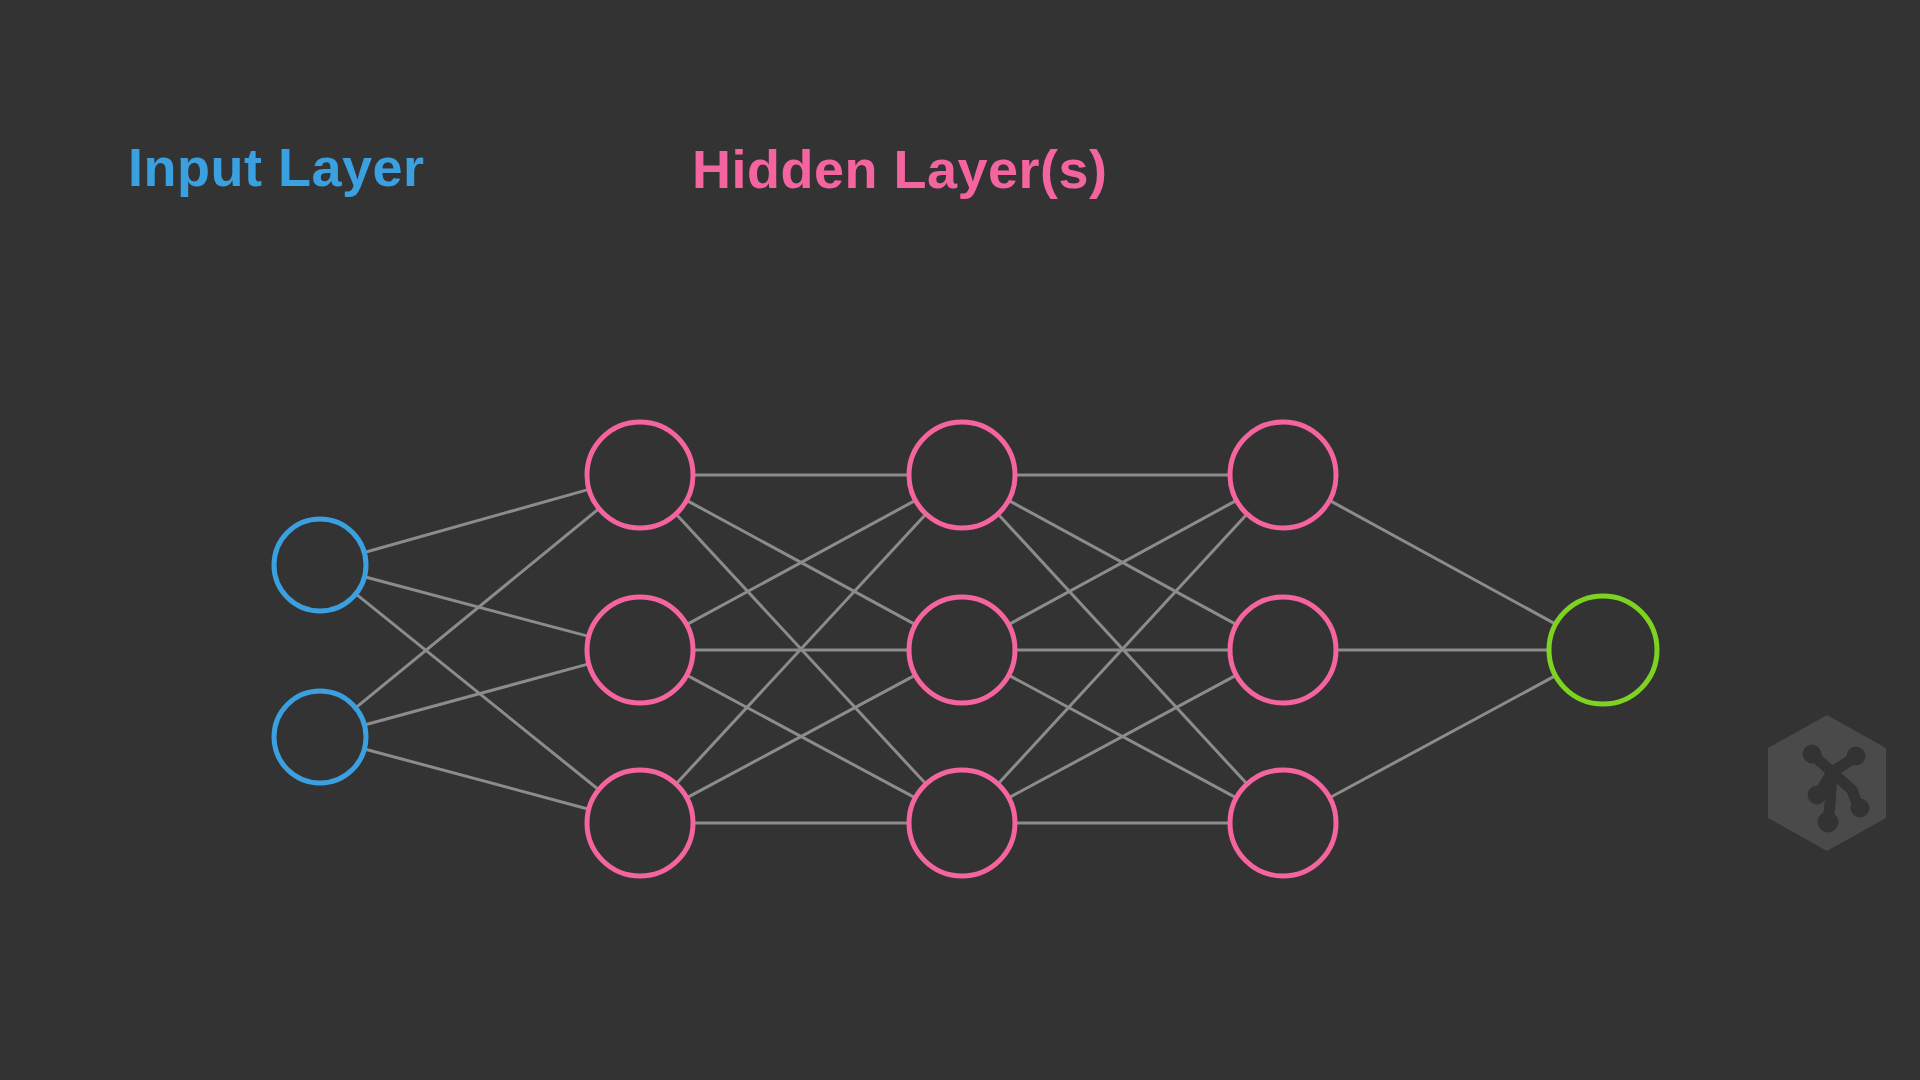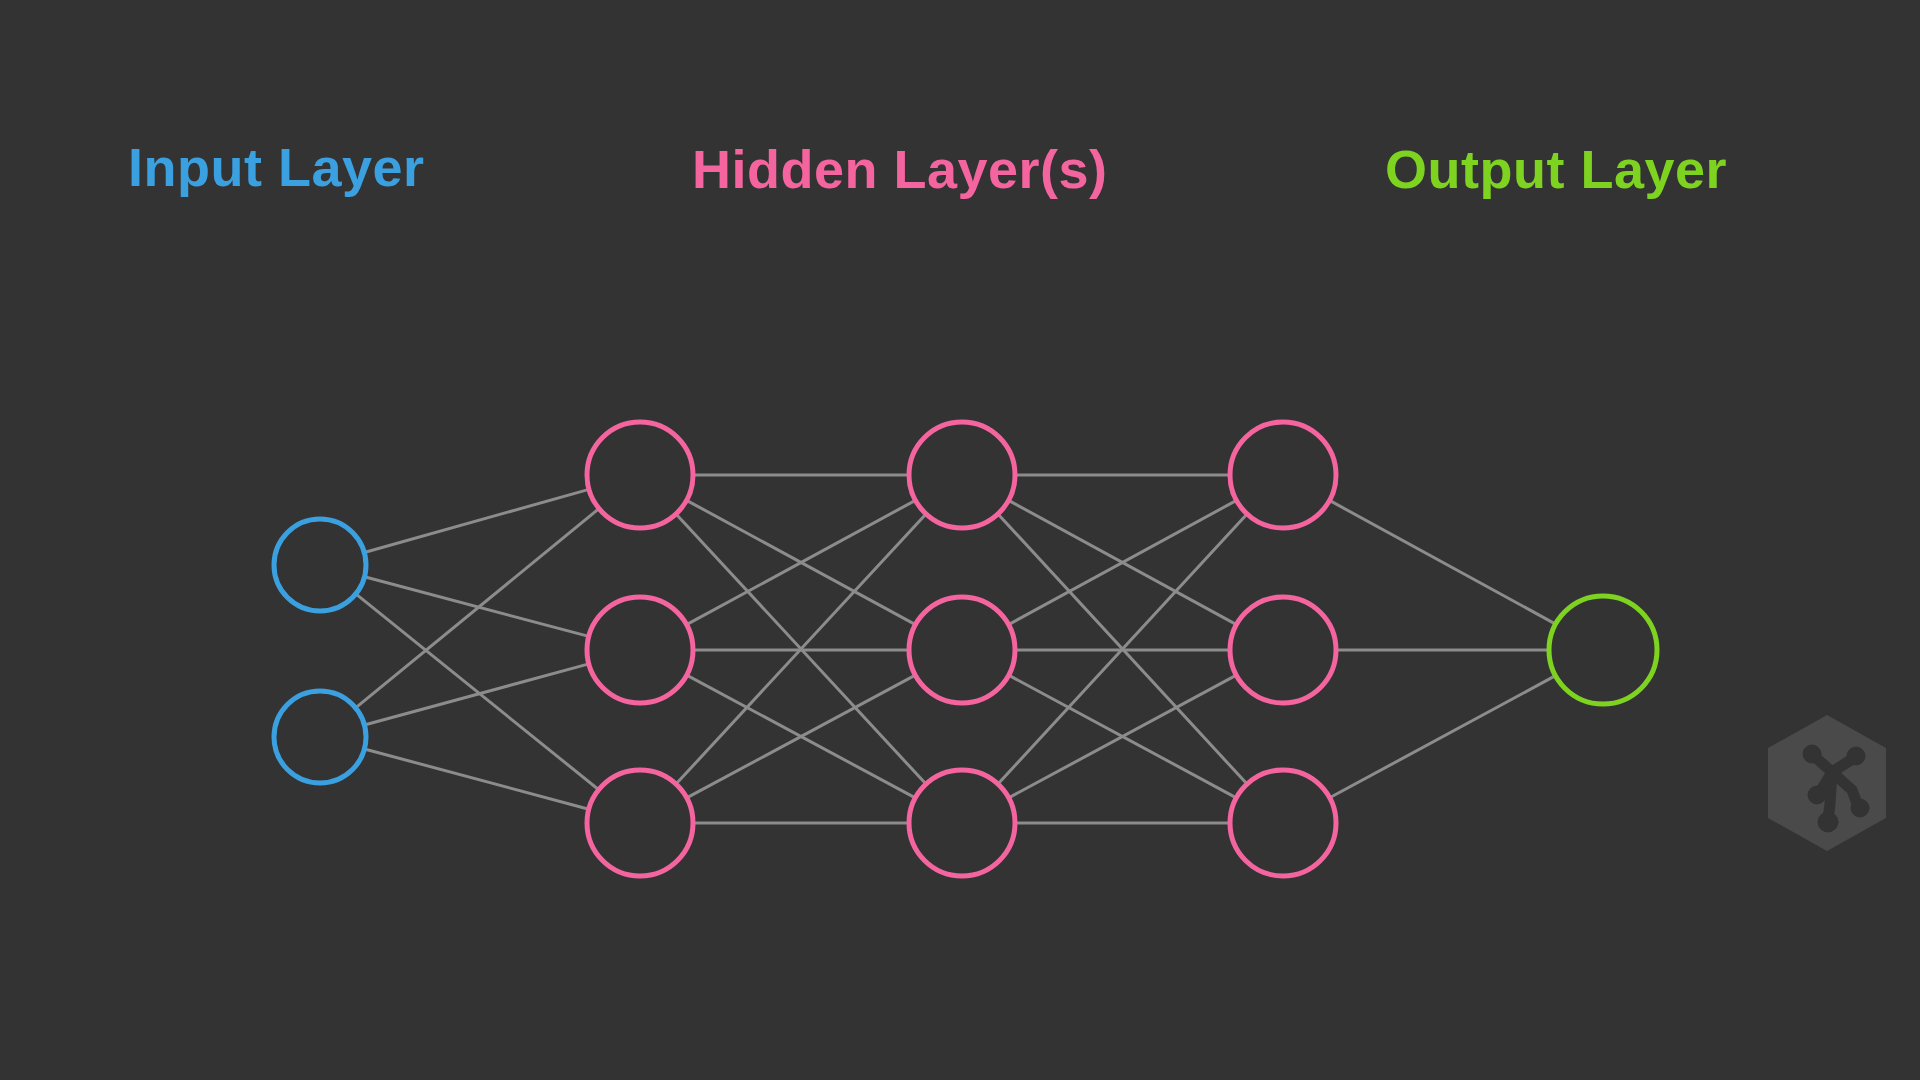--- a/index.html
+++ b/index.html
@@ -103,21 +103,20 @@
         <circle cx="1283" cy="475" r="53" fill="none" stroke="#f4649f" stroke-width="5"></circle>
         <circle cx="1283" cy="650" r="53" fill="none" stroke="#f4649f" stroke-width="5"></circle>
         <circle cx="1283" cy="823" r="53" fill="none" stroke="#f4649f" stroke-width="5"></circle>
         <circle cx="1603" cy="650" r="54" fill="none" stroke="#7ed321" stroke-width="5"></circle>
       </g>
   </svg>
 
   <div class="layer-labels">
     <div class="layer-label" id="label-input" style="color: rgb(59, 160, 224);">Input Layer</div>
     <div class="layer-label" id="label-hidden" style="color: rgb(244, 100, 159); text-align: center;">Hidden Layer(s)</div>
-    <div class="layer-label" id="label-output" style="color: rgb(126, 211, 33);">Output Layer</div>
   </div>
 
   <svg id="watermark" viewBox="0 0 130 142">
     <path id="wm-hex" d="M65 3 L124 36 L124 106 L65 139 L6 106 L6 36 Z" fill="#4a4a4a" stroke="none"></path>
     <g id="wm-mark" fill="#333333" stroke="#333333" stroke-linecap="round" stroke-linejoin="round">
       <path d="M52 44 L70 60 L92 46" stroke-width="11" fill="none"></path>
       <path d="M70 60 L58 80" stroke-width="11" fill="none"></path>
       <path d="M70 60 L90 78 L96 94" stroke-width="11" fill="none"></path>
       <path d="M70 60 L68 92 L66 108" stroke-width="11" fill="none"></path>
       <circle cx="50" cy="42" r="9"></circle>

